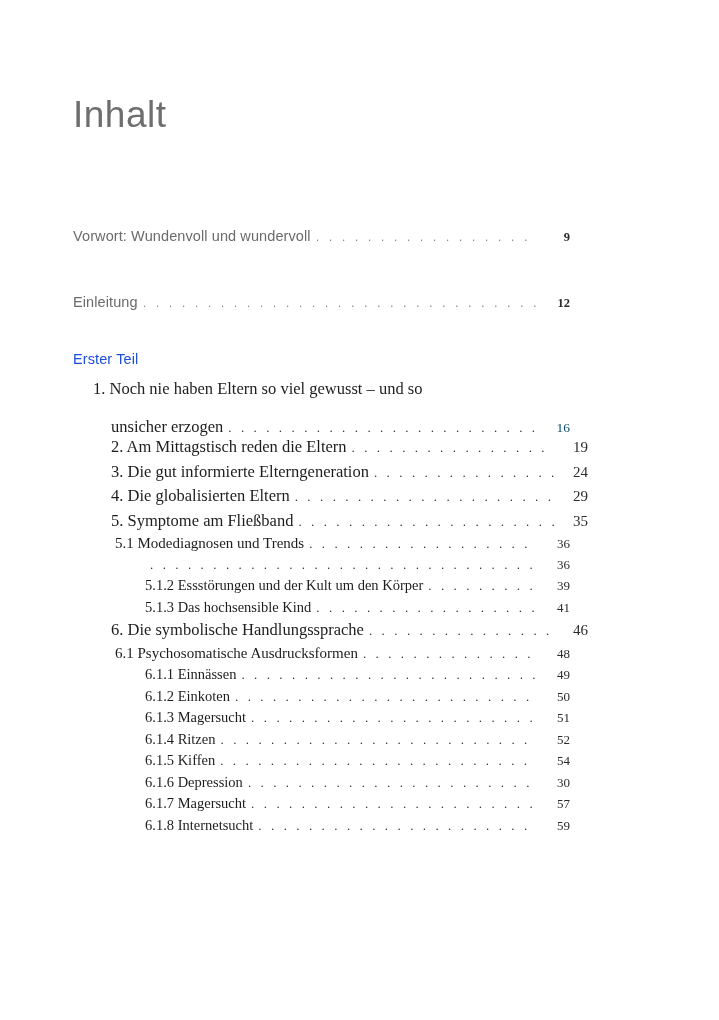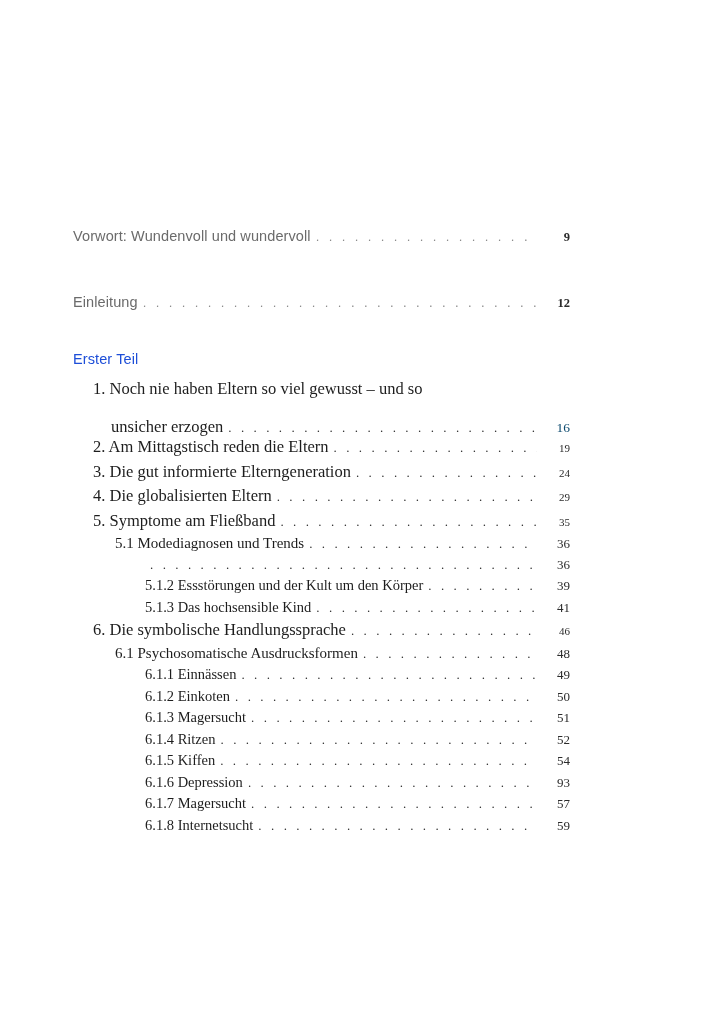--- a/index.html
+++ b/index.html
@@ -102,25 +102,25 @@
   .chapters {
     font-family: "Liberation Serif", serif;
     font-size: 16.5px;
     color: #1d1d1d;
   }
   .chapters .entry { margin-bottom: 4.5px; }
   .chapters .leader { color: #333333; }
   .chapters .page-num {
     font-family: "Liberation Serif", serif;
     font-weight: 400;
-    font-size: 11px;
+    font-size: 15px;
     color: #2b2b2b;
   }
 
-  .lvl1 { margin-left: 20px;  width: 477px; }
+  .lvl1 { margin-left: 38px;  width: 477px; }
   .lvl2 { margin-left: 42px;  width: 455px; font-size: 15px; }
   .lvl3 { margin-left: 72px;  width: 425px; font-size: 14.5px; }
 
   .lvl2 .page-num { font-size: 13px; }
   .lvl3 .page-num { font-size: 13px; }
 
   
   .entry-wrap { margin-left: 20px; width: 477px; }
   .entry-wrap .first-line {
     white-space: pre;
@@ -150,20 +150,21 @@
     text-align: right;
     font-size: 13.5px;
     color: #0c4a6e;
   }
 </style>
 </head>
 <body>
 
 <div class="page">
 
+  <div class="toc-title">Inhalt</div>
 
   <div class="toc">
 
     <div class="entry front front-vorwort">
       <span class="label">Vorwort: Wundenvoll und wundervoll</span>
       <span class="leader">...........................................................................</span>
       <span class="page-num">9</span>
     </div>
 
     <div class="spacer-a"></div>
@@ -274,21 +275,21 @@
 
       <div class="entry lvl3">
         <span class="label">6.1.5 Kiffen</span>
         <span class="leader">...........................................................................</span>
         <span class="page-num">54</span>
       </div>
 
       <div class="entry lvl3">
         <span class="label">6.1.6 Depression</span>
         <span class="leader">...........................................................................</span>
-        <span class="page-num">93</span>
+        <span class="page-num">30</span>
       </div>
 
       <div class="entry lvl3">
         <span class="label">6.1.7 Magersucht</span>
         <span class="leader">...........................................................................</span>
         <span class="page-num">57</span>
       </div>
 
       <div class="entry lvl3">
         <span class="label">6.1.8 Internetsucht</span>

